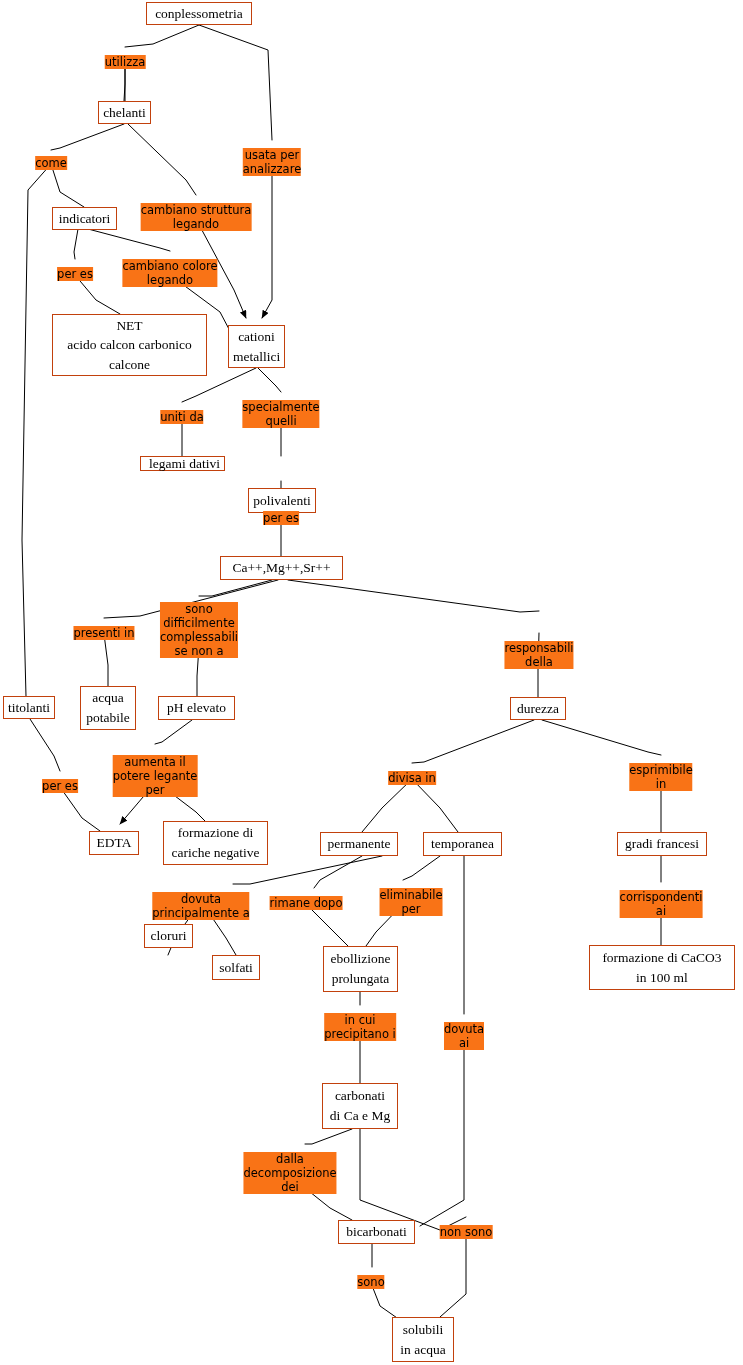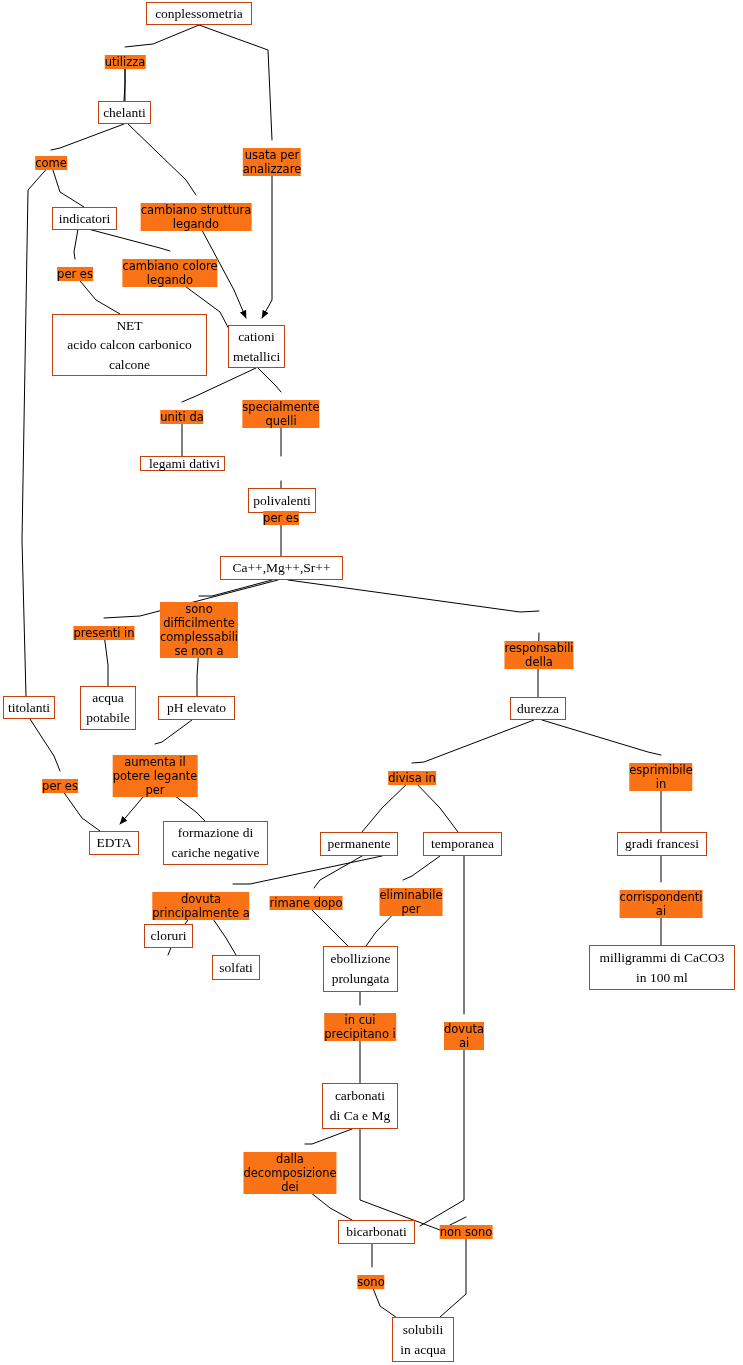--- a/index.html
+++ b/index.html
@@ -136,21 +136,21 @@
       <div class="node" style="left: 158px; top: 696px; width: 77px; height: 24px;"><span class="ln">pH elevato</span></div>
       <div class="node" style="left: 510px; top: 697px; width: 56px; height: 23px;"><span class="ln">durezza</span></div>
       <div class="node" style="left: 89px; top: 831px; width: 50px; height: 24px;"><span class="ln">EDTA</span></div>
       <div class="node" style="left: 163px; top: 821px; width: 105px; height: 44px;"><span class="ln">formazione di</span><span class="ln">cariche negative</span></div>
       <div class="node" style="left: 320px; top: 832px; width: 78px; height: 24px;"><span class="ln">permanente</span></div>
       <div class="node" style="left: 423px; top: 832px; width: 79px; height: 24px;"><span class="ln">temporanea</span></div>
       <div class="node" style="left: 617px; top: 832px; width: 90px; height: 24px;"><span class="ln">gradi francesi</span></div>
       <div class="node" style="left: 144px; top: 924px; width: 49px; height: 24px;"><span class="ln">cloruri</span></div>
       <div class="node" style="left: 212px; top: 955px; width: 48px; height: 25px;"><span class="ln">solfati</span></div>
       <div class="node" style="left: 323px; top: 946px; width: 75px; height: 46px;"><span class="ln">ebollizione</span><span class="ln">prolungata</span></div>
-      <div class="node" style="left: 589px; top: 945px; width: 146px; height: 45px;"><span class="ln">milligrammi di CaCO3</span><span class="ln">in 100 ml</span></div>
+      <div class="node" style="left: 589px; top: 945px; width: 146px; height: 45px;"><span class="ln">formazione di CaCO3</span><span class="ln">in 100 ml</span></div>
       <div class="node" style="left: 322px; top: 1083px; width: 76px; height: 46px;"><span class="ln">carbonati</span><span class="ln">di Ca e Mg</span></div>
       <div class="node" style="left: 338px; top: 1220px; width: 77px; height: 24px;"><span class="ln">bicarbonati</span></div>
       <div class="node" style="left: 392px; top: 1317px; width: 62px; height: 45px;"><span class="ln">solubili</span><span class="ln">in acqua</span></div>
     </div>
   <div id="labels-group">
       <div class="link-label" style="left: 125px; top: 55px;"><div>utilizza</div></div>
       <div class="link-label" style="left: 272px; top: 148px;"><div>usata per</div><div>analizzare</div></div>
       <div class="link-label" style="left: 51px; top: 156px; text-align: right;"><div>come</div></div>
       <div class="link-label" style="left: 196px; top: 203px;"><div>cambiano struttura</div><div>legando</div></div>
       <div class="link-label" style="left: 75px; top: 267px;"><div>per es</div></div>

